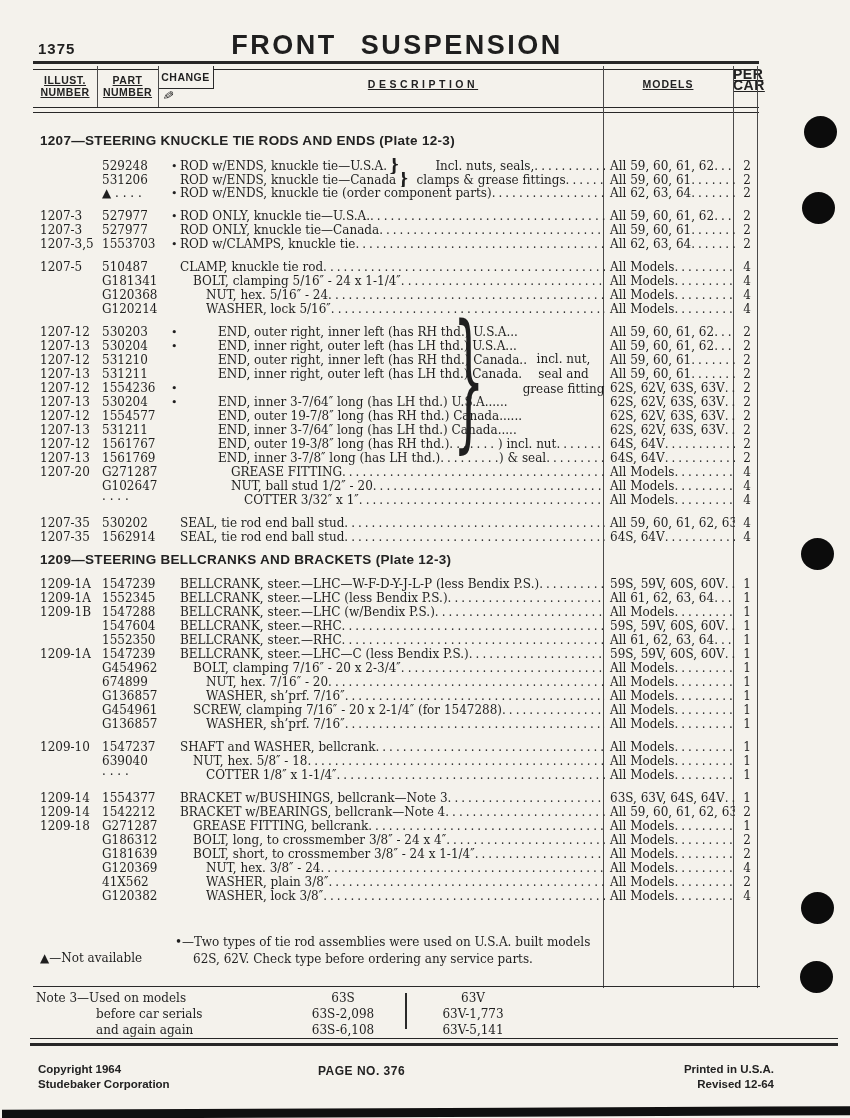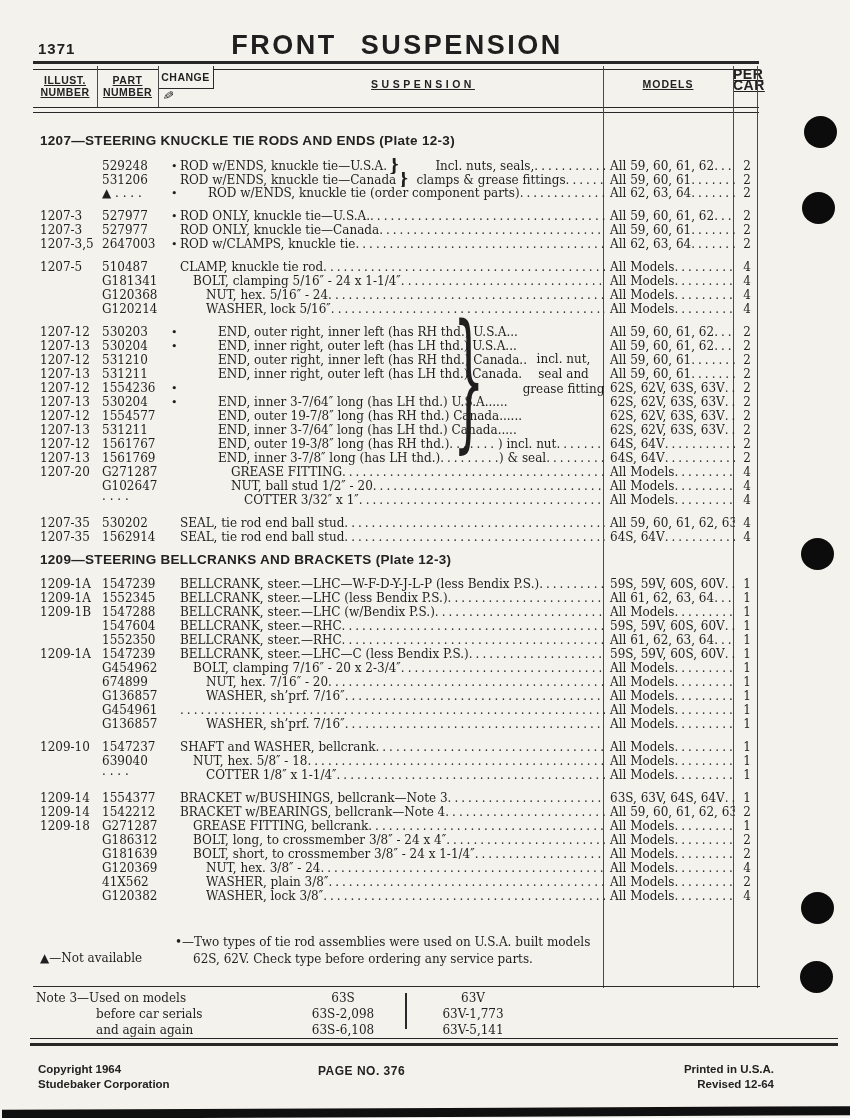--- a/index.html
+++ b/index.html
@@ -89,36 +89,36 @@
   
   .hole{position:absolute;width:33px;height:32px;border-radius:50%;background:#0c0c0c;}
   .bottom-bar{position:absolute;left:2px;top:1108px;width:848px;height:9px;background:#101010;
               transform:rotate(-.25deg);}
 </style>
 </head>
 <body>
 
 <div class="page">
 
-  <div class="pageno">1371</div>
+  <div class="pageno">1375</div>
   <div class="title">FRONT SUSPENSION</div>
 
   <div class="rule-top"></div>
   <div class="rule-headbot"></div>
 
   <div class="thead">
     <div class="hc hc-illust">
       <div>ILLUST.</div>
       <div>NUMBER</div>
     </div>
     <div class="hc hc-part">
       <div>PART</div>
       <div>NUMBER</div>
     </div>
-    <div class="hc hc-desc">SUSPENSION</div>
+    <div class="hc hc-desc">DESCRIPTION</div>
     <div class="hc hc-models">MODELS</div>
     <div class="hc hc-percar">
       <div>PER</div>
       <div>CAR</div>
     </div>
   </div>
   <div class="change-box">CHANGE</div>
   <div class="pencil">✎</div>
 
   <div class="vline v-h1"></div>
@@ -160,21 +160,21 @@
             <span class="dtext">All 59, 60, 61</span>
             <span class="lead">........................................................................................................................</span>
           </span>
           <span class="c-qty">2</span>
         </div>
         <div class="row">
           <span class="c-illust"></span>
           <span class="c-part">▲ . . . .</span>
           <span class="c-desc">
             <span class="c-bullet">•</span>
-            <span class="dtext" style="padding-left: 0px; margin-left: 28px;">ROD w/ENDS, knuckle tie (order component parts)</span>
+            <span class="dtext" style="padding-left: 0px;">ROD w/ENDS, knuckle tie (order component parts)</span>
             <span class="lead">........................................................................................................................</span>
           </span>
           <span class="c-models">
             <span class="dtext">All 62, 63, 64</span>
             <span class="lead">........................................................................................................................</span>
           </span>
           <span class="c-qty">2</span>
         </div>
       </div>
       <div class="group">
@@ -201,21 +201,21 @@
             <span class="lead">........................................................................................................................</span>
           </span>
           <span class="c-models">
             <span class="dtext">All 59, 60, 61</span>
             <span class="lead">........................................................................................................................</span>
           </span>
           <span class="c-qty">2</span>
         </div>
         <div class="row">
           <span class="c-illust">1207-3,5</span>
-          <span class="c-part">2647003</span>
+          <span class="c-part">1553703</span>
           <span class="c-desc">
             <span class="c-bullet">•</span>
             <span class="dtext" style="padding-left: 0px;">ROD w/CLAMPS, knuckle tie</span>
             <span class="lead">........................................................................................................................</span>
           </span>
           <span class="c-models">
             <span class="dtext">All 62, 63, 64</span>
             <span class="lead">........................................................................................................................</span>
           </span>
           <span class="c-qty">2</span>
@@ -621,20 +621,21 @@
             <span class="dtext">All Models</span>
             <span class="lead">........................................................................................................................</span>
           </span>
           <span class="c-qty">1</span>
         </div>
         <div class="row">
           <span class="c-illust"></span>
           <span class="c-part">G454961</span>
           <span class="c-desc">
             <span class="c-bullet"></span>
+            <span class="dtext" style="padding-left: 13px;">SCREW, clamping 7/16″ - 20 x 2-1/4″ (for 1547288)</span>
             <span class="lead">........................................................................................................................</span>
           </span>
           <span class="c-models">
             <span class="dtext">All Models</span>
             <span class="lead">........................................................................................................................</span>
           </span>
           <span class="c-qty">1</span>
         </div>
         <div class="row">
           <span class="c-illust"></span>

